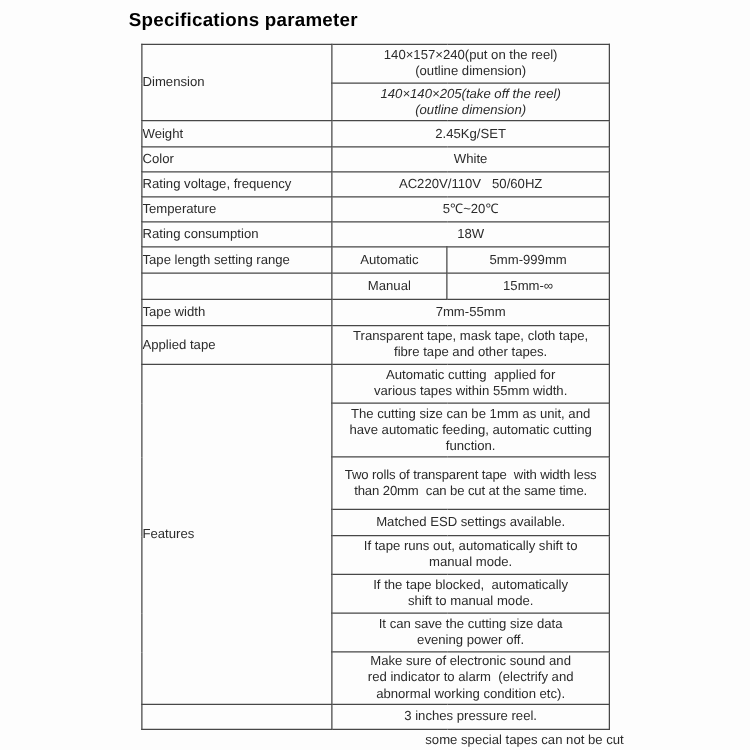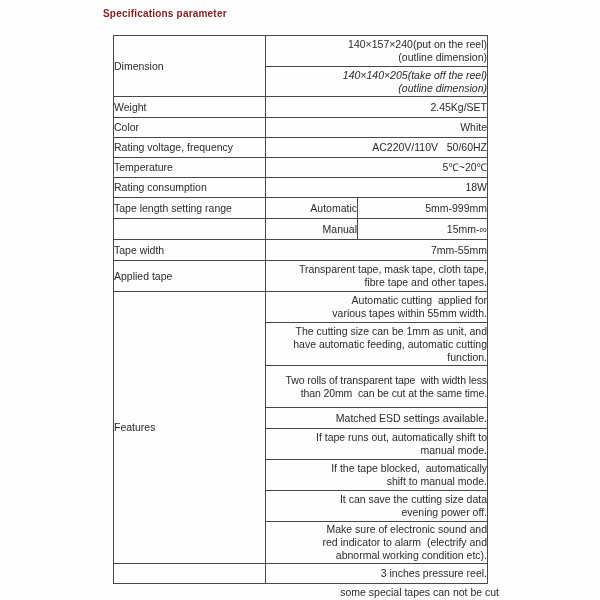--- a/index.html
+++ b/index.html
@@ -8,23 +8,23 @@
     width: 600px; height: 600px;
     background: #fdfdfd;
     font-family: "Liberation Sans", sans-serif;
     color: #2b2b2b;
   }
   .page { position: relative; width: 600px; height: 600px; overflow: hidden; }
 
   .title {
     position: absolute;
     left: 103px; top: 8px;
-    font-size: 10px;
+    font-size: 15px;
     font-weight: bold;
-    color: #7f1d1d;
+    color: #000000;
     letter-spacing: 0.2px;
   }
 
   table.spec {
     position: absolute;
     left: 113px; top: 35px;
     width: 374px;
     border-collapse: collapse;
     table-layout: fixed;
   }
@@ -36,21 +36,21 @@
     padding: 0;
   }
   td.label {
     vertical-align: middle;
     padding: 2px 3px;
   }
   td.value {
     white-space: pre;
     vertical-align: middle;
     padding: 3px 2px 3px 8px;
-    text-align: right;
+    text-align: center;
   }
   td.sub { padding-left: 14px; margin-top: 36px; }
   td.fit { font-size: 10px; letter-spacing: -0.1px; padding-left: 6px; }
 
   tr.h31 { height: 31px; }
   tr.h30 { height: 30px; font-style: italic; }
   tr.h21 { height: 21px; }
   tr.h20 { height: 20px; }
   tr.h43 { height: 43px; }
   tr.h42 { height: 42px; }

